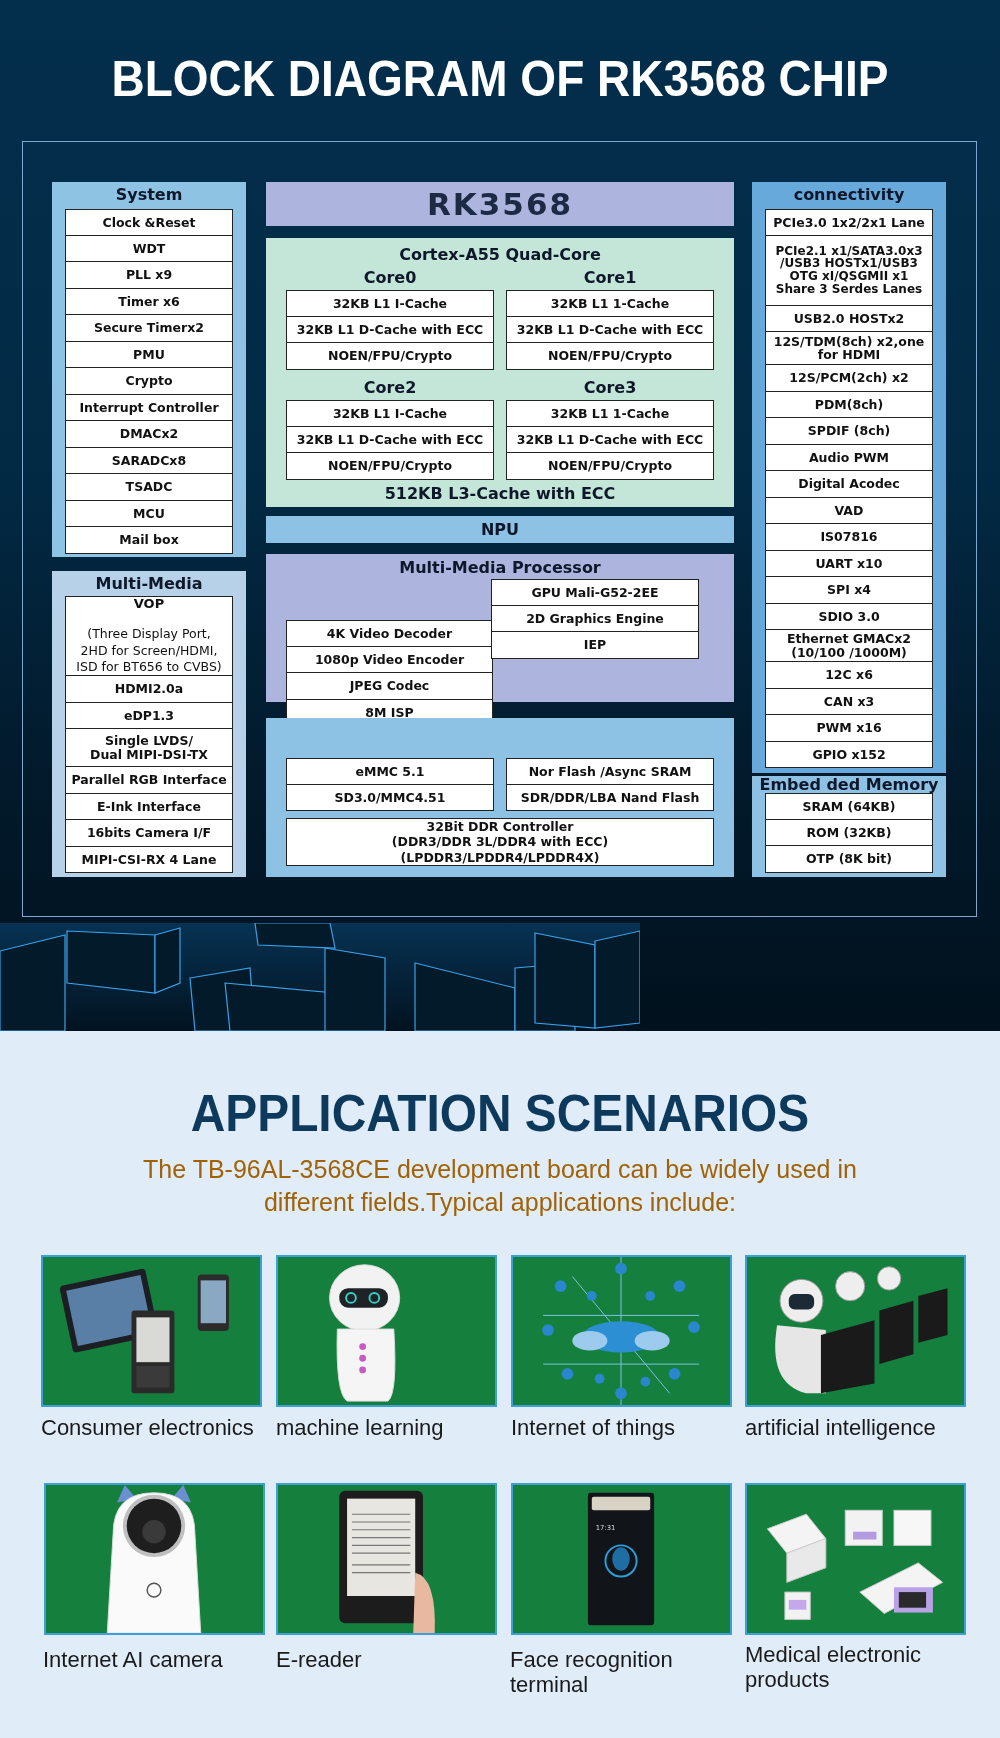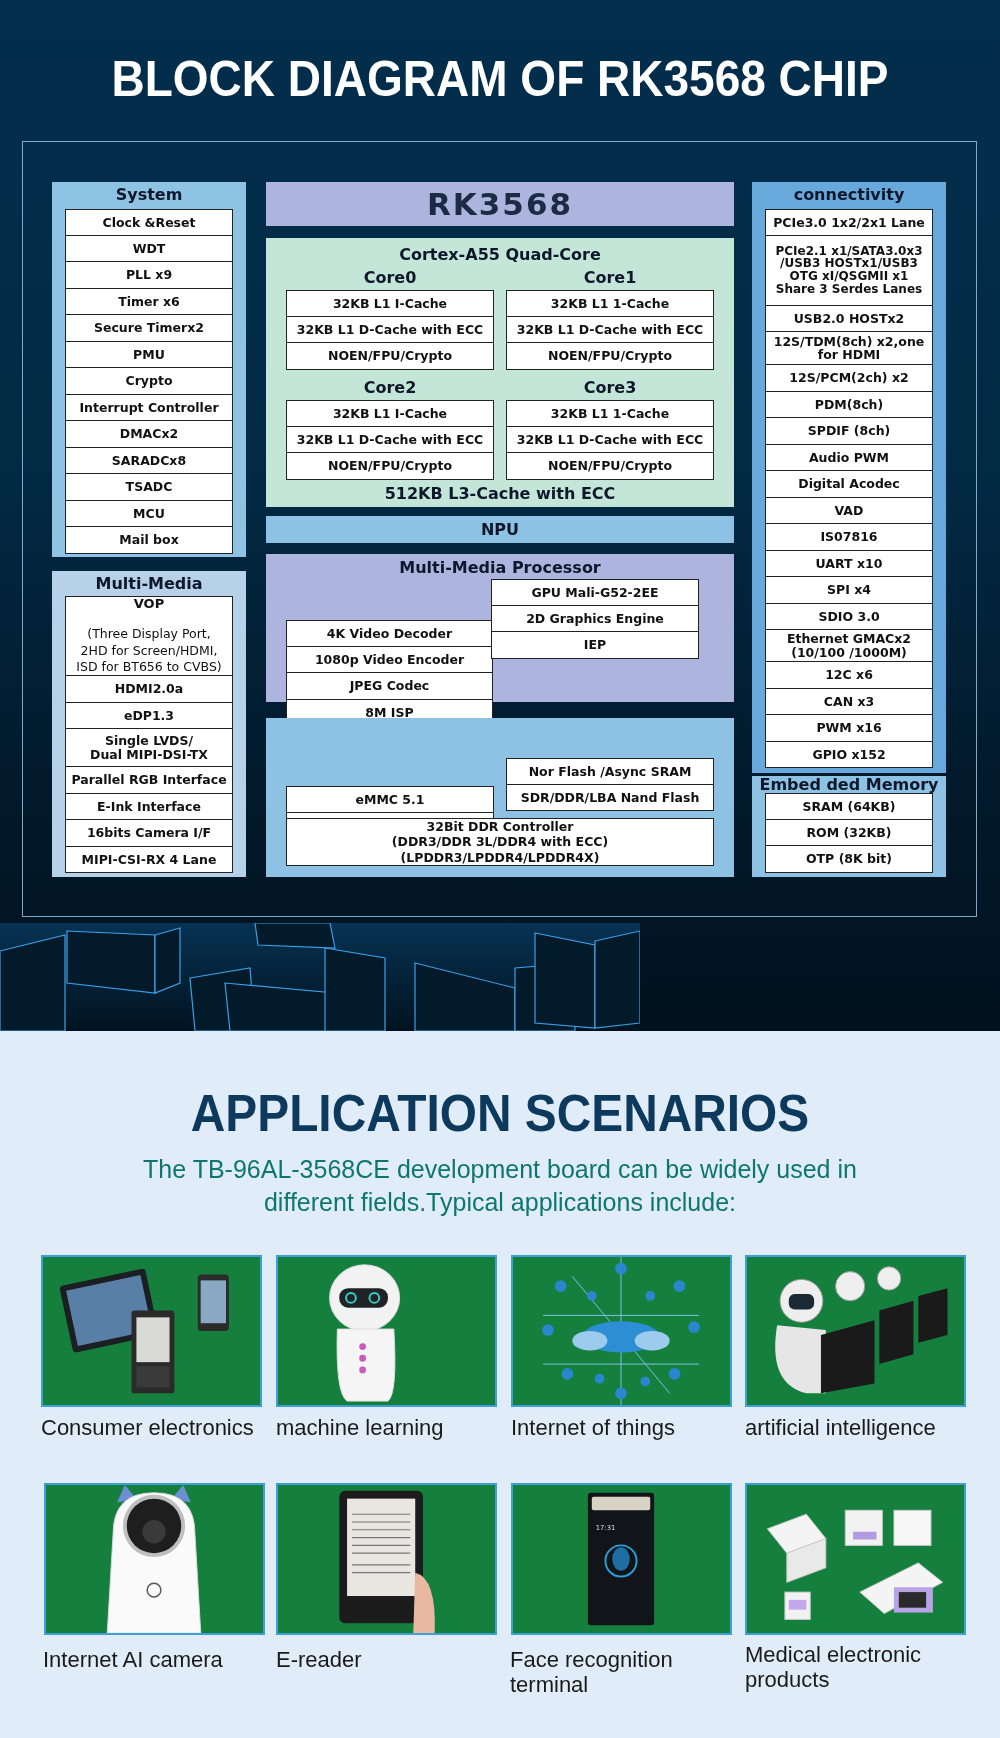--- a/index.html
+++ b/index.html
@@ -53,21 +53,21 @@
 
   .abs { position: absolute; }
 
   .light-title {
     position: absolute; left: 0; top: 1083px; width: 1000px; text-align: center;
     color: #0d3a5c; font-family: "Liberation Sans", sans-serif; font-weight: bold; font-size: 52px;
     transform: scaleX(0.92);
   }
   .light-sub {
     position: absolute; left: 100px; top: 1153px; width: 800px; text-align: center;
-    color: #0f766e; font-family: "Liberation Sans", sans-serif; font-size: 25px; line-height: 33px;
+    color: #a16207; font-family: "Liberation Sans", sans-serif; font-size: 25px; line-height: 33px;
   }
   .card {
     position: absolute; width: 221px; height: 152px; background: #15803d;
     border: 2.5px solid #3d9fd6; overflow: hidden;
   }
   .card svg { width: 100%; height: 100%; display: block; }
   .card-label {
     position: absolute; width: 240px; font-family: "Liberation Sans", sans-serif;
     font-size: 22px; line-height: 25px; color: #1a1a1a;
   }
@@ -191,21 +191,21 @@
       <div class="cell" style="height:26.5px">8M ISP</div>
     </div>
     <div class="abs" style="left:225px;top:25px;width:208px;">
       <div class="cell first" style="height:26.5px">GPU Mali-G52-2EE</div>
       <div class="cell" style="height:26.5px">2D Graphics Engine</div>
       <div class="cell" style="height:26.5px">IEP</div>
     </div>
   </div>
 
   <div class="panel ext">
-    <div class="abs" style="left:20px;top:40px;width:208px;margin-top:28px;">
+    <div class="abs" style="left:20px;top:40px;width:208px;">
       <div class="cell first" style="height:26.5px">eMMC 5.1</div>
       <div class="cell" style="height:26.5px">SD3.0/MMC4.51</div>
     </div>
     <div class="abs" style="left:240px;top:40px;width:208px;">
       <div class="cell first" style="height:26.5px">Nor Flash /Async SRAM</div>
       <div class="cell" style="height:26.5px">SDR/DDR/LBA Nand Flash</div>
     </div>
     <div class="abs cell first" style="left:20px;top:100px;width:428px;height:48px;font-size:12.5px;line-height:1.25;">32Bit DDR Controller
 (DDR3/DDR 3L/DDR4 with ECC)
 (LPDDR3/LPDDR4/LPDDR4X)</div>

